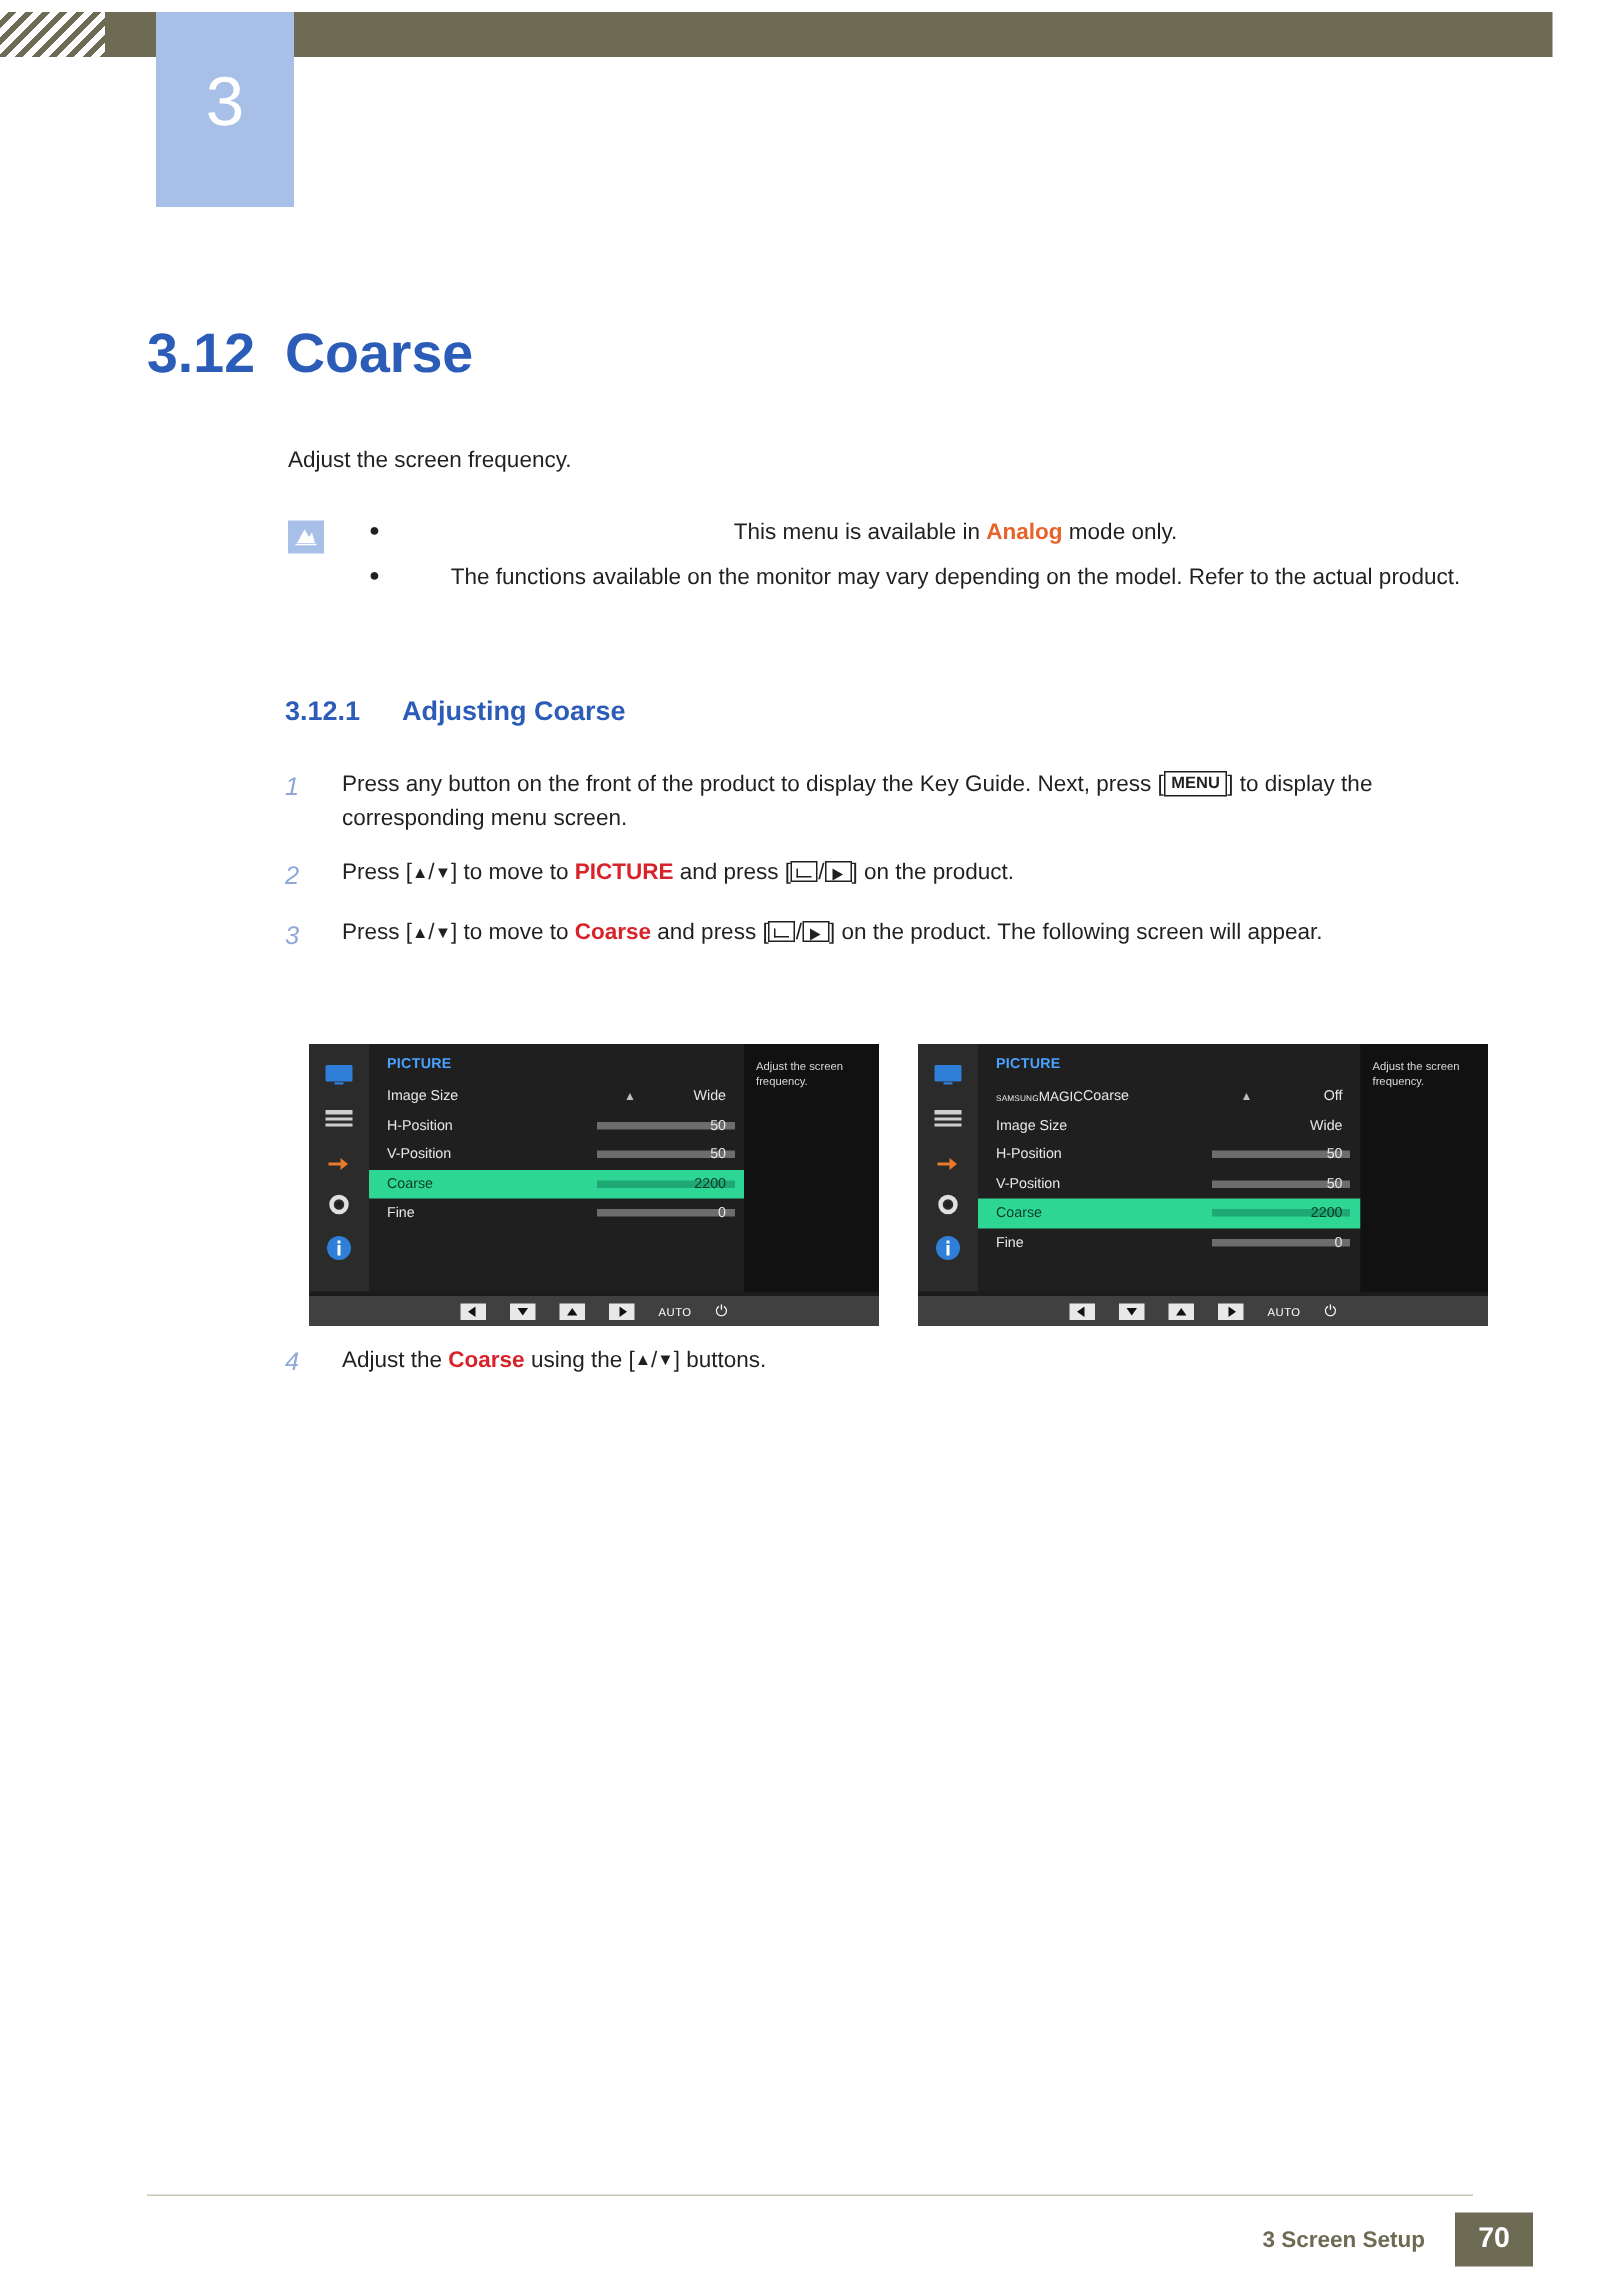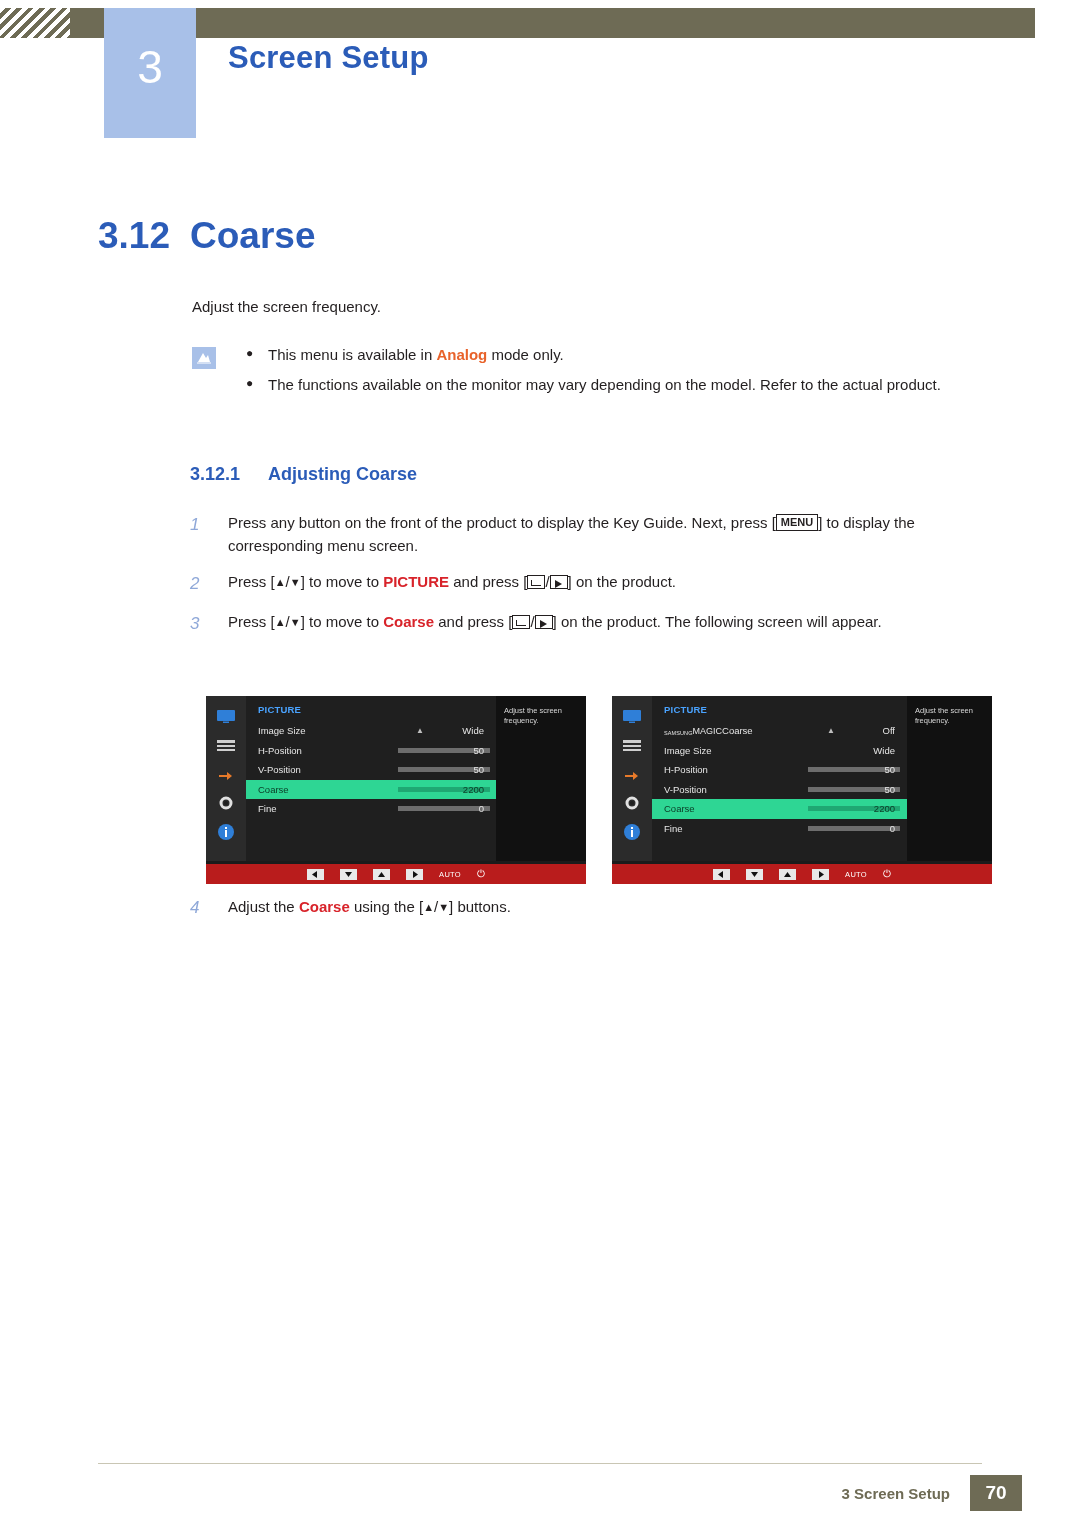--- a/index.html
+++ b/index.html
@@ -99,21 +99,21 @@
 
   .notes {
     position: absolute;
     top: 344px; left: 246px;
     width: 760px;
     font-size: 15px;
     line-height: 1.45;
   }
   .note-row { display: flex; margin-bottom: 8px; }
   .note-bullet { width: 22px; flex: none; color: #231f20; font-size: 12px; line-height: 1.6;}
-  .note-text { flex: 1; }
+  .note-text { flex: 1; text-align: center; }
   .orange { color: #e8622a; font-weight: bold; }
 
   
   .steps {
     position: absolute;
     top: 512px; left: 190px;
     width: 820px;
     font-size: 15px;
   }
   .step { display: flex; margin-bottom: 14px; line-height: 1.5; }
@@ -233,21 +233,21 @@
     color: #d8d8d8;
     font-size: 7.5px;
     padding: 10px 8px;
     line-height: 1.35;
   }
   .osd-b .osd-right { left: 295px; width: 85px; }
   .osd-bottom {
     position: absolute;
     left: 0; bottom: 0;
     width: 380px; height: 20px;
-    background: #b91c1c;
+    background: #404040;
     display: flex;
     align-items: center;
     justify-content: center;
     gap: 16px;
   }
   .btn-sq {
     width: 17px; height: 11px;
     background: #e8e8e8;
     display: flex; align-items: center; justify-content: center;
   }
@@ -289,21 +289,20 @@
 </style>
 </head>
 <body>
 
 <div class="header">
   <div class="header-bar"></div>
   <div class="header-hatch"></div>
   <div class="chapter-box">
     <span class="chapter-num">3</span>
   </div>
-  <div class="header-title">Screen Setup</div>
 </div>
 
 <div class="sec-title">
   <span class="num">3.12</span><span>Coarse</span>
 </div>
 
 <div class="intro">Adjust the screen frequency.</div>
 
 <div class="note-icon">
   <svg width="16" height="14" viewBox="0 0 16 14">

